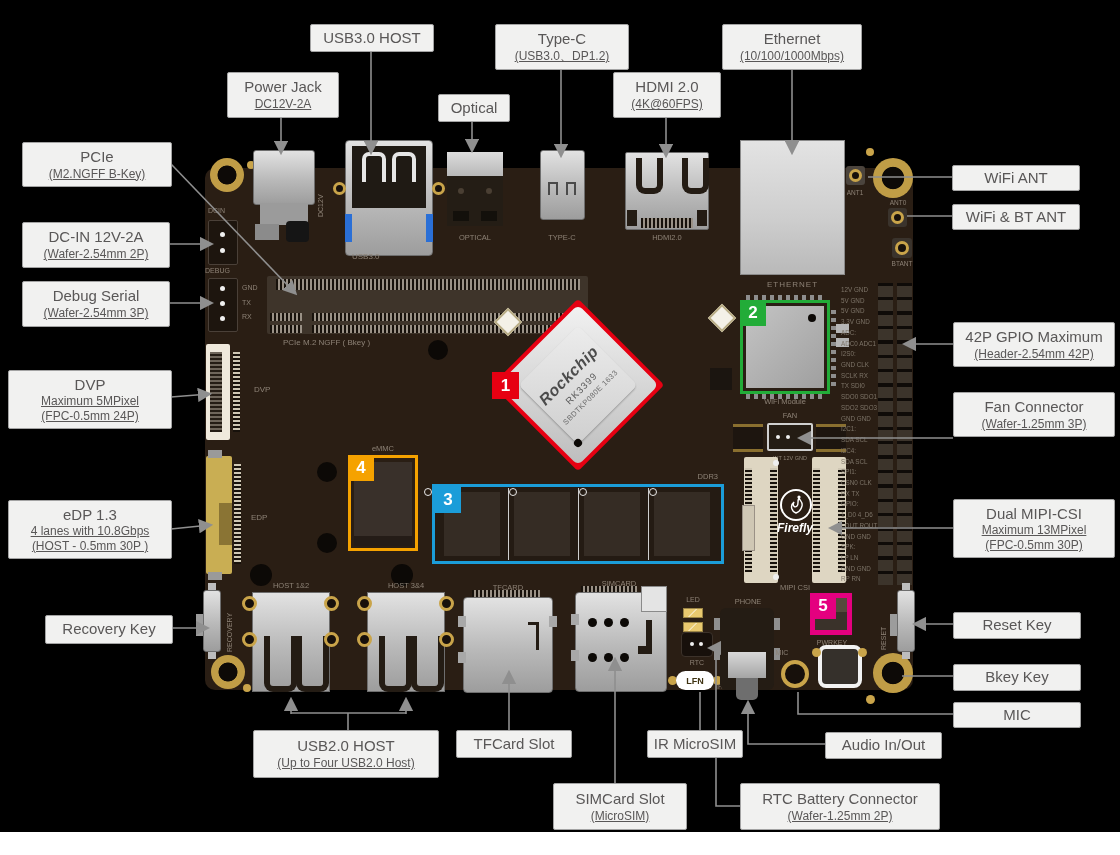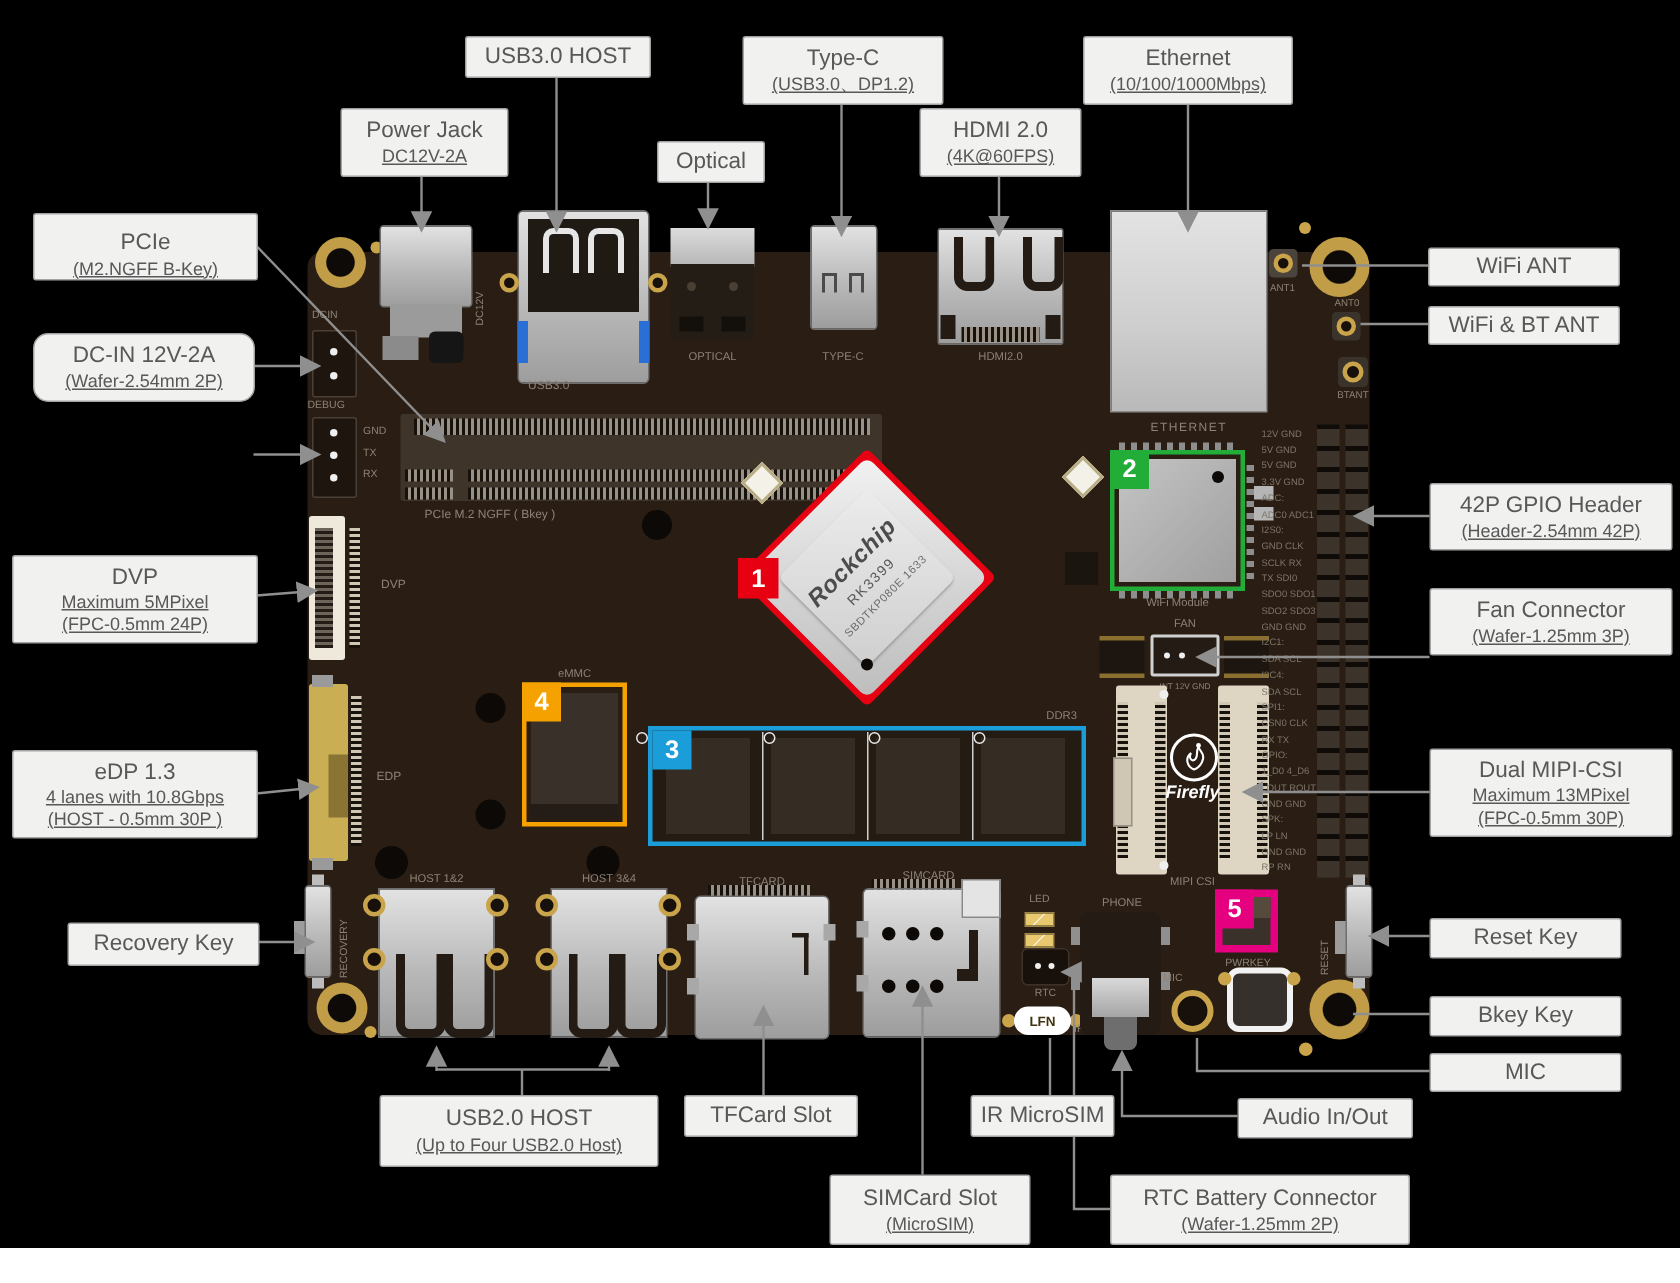--- a/index.html
+++ b/index.html
@@ -404,27 +404,31 @@
     <div class="t">Power Jack</div>
     <div class="s">DC12V-2A</div>
   </div>
   <div class="callout" style="left:438px;top:94px;width:70px;height:26px;">
     <div class="t">Optical</div>
   </div>
   <div class="callout" style="left:613px;top:72px;width:106px;height:44px;">
     <div class="t">HDMI 2.0</div>
     <div class="s">(4K@60FPS)</div>
   </div>
-  <div class="callout" style="left:22px;top:142px;width:148px;height:43px;justify-content:flex-end;">
+  <div class="callout" style="left:22px;top:142px;width:148px;height:43px;">
     <div class="t">PCIe</div>
     <div class="s">(M2.NGFF B-Key)</div>
   </div>
-  <div class="callout" style="left:22px;top:222px;width:146px;height:44px;border-radius:10px;">
+  <div class="callout" style="left:22px;top:222px;width:146px;height:44px;">
     <div class="t">DC-IN  12V-2A</div>
     <div class="s">(Wafer-2.54mm 2P)</div>
+  </div>
+  <div class="callout" style="left:22px;top:281px;width:146px;height:44px;">
+    <div class="t">Debug Serial</div>
+    <div class="s">(Wafer-2.54mm 3P)</div>
   </div>
   <div class="callout" style="left:8px;top:370px;width:162px;height:57px;">
     <div class="t">DVP</div>
     <div class="s">Maximum 5MPixel</div>
     <div class="s">(FPC-0.5mm 24P)</div>
   </div>
   <div class="callout" style="left:8px;top:500px;width:162px;height:57px;">
     <div class="t">eDP 1.3</div>
     <div class="s">4 lanes with 10.8Gbps</div>
     <div class="s">(HOST - 0.5mm 30P )</div>
@@ -432,21 +436,21 @@
   <div class="callout" style="left:45px;top:615px;width:126px;height:27px;">
     <div class="t">Recovery Key</div>
   </div>
   <div class="callout" style="left:952px;top:165px;width:126px;height:24px;">
     <div class="t">WiFi ANT</div>
   </div>
   <div class="callout" style="left:952px;top:204px;width:126px;height:24px;">
     <div class="t">WiFi &amp; BT ANT</div>
   </div>
   <div class="callout" style="left:953px;top:322px;width:160px;height:43px;">
-    <div class="t">42P GPIO Header</div>
+    <div class="t">42P GPIO Maximum</div>
     <div class="s">(Header-2.54mm 42P)</div>
   </div>
   <div class="callout" style="left:953px;top:392px;width:160px;height:43px;">
     <div class="t">Fan Connector</div>
     <div class="s">(Wafer-1.25mm 3P)</div>
   </div>
   <div class="callout" style="left:953px;top:499px;width:160px;height:57px;">
     <div class="t">Dual MIPI-CSI</div>
     <div class="s">Maximum 13MPixel</div>
     <div class="s">(FPC-0.5mm 30P)</div>

